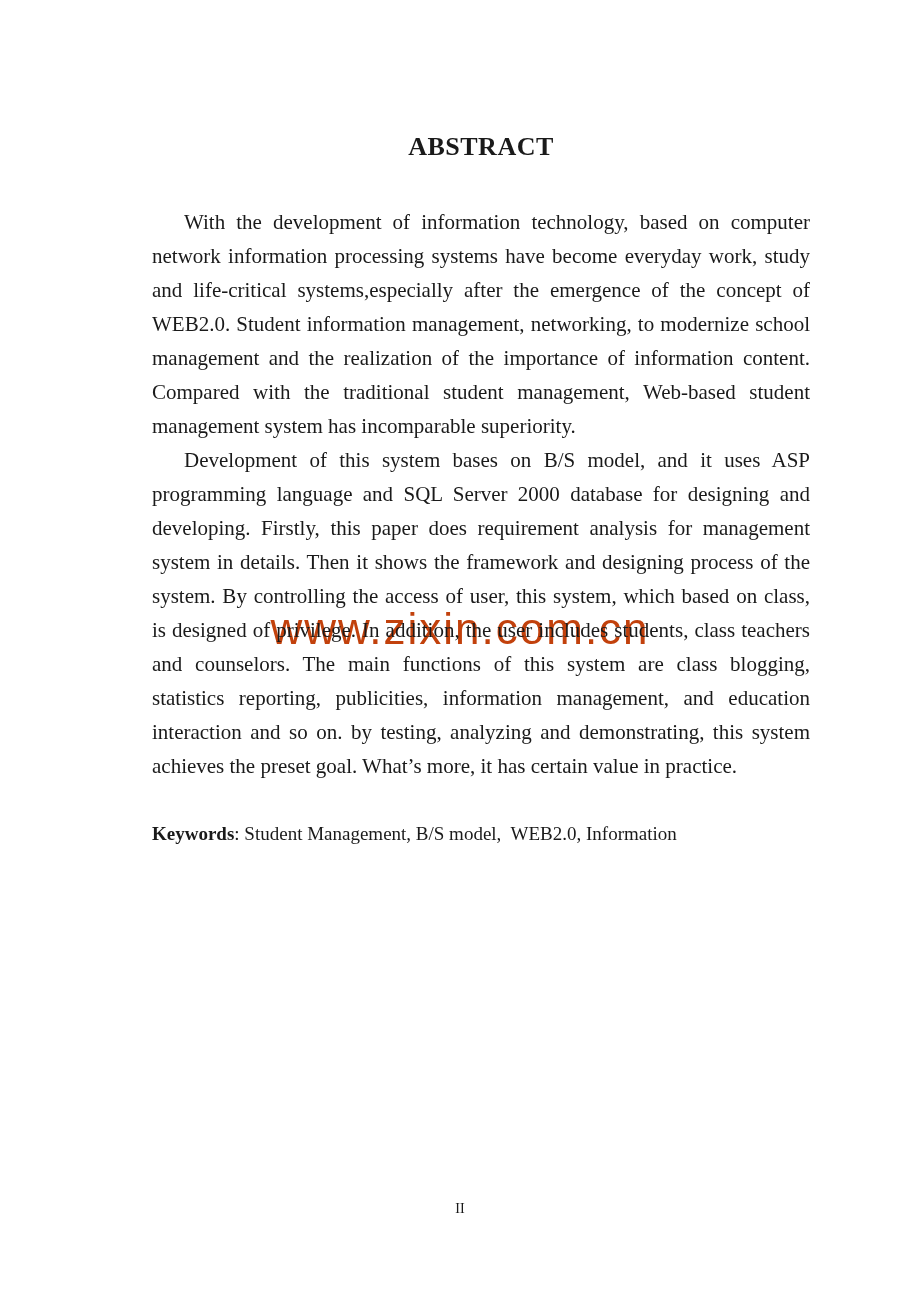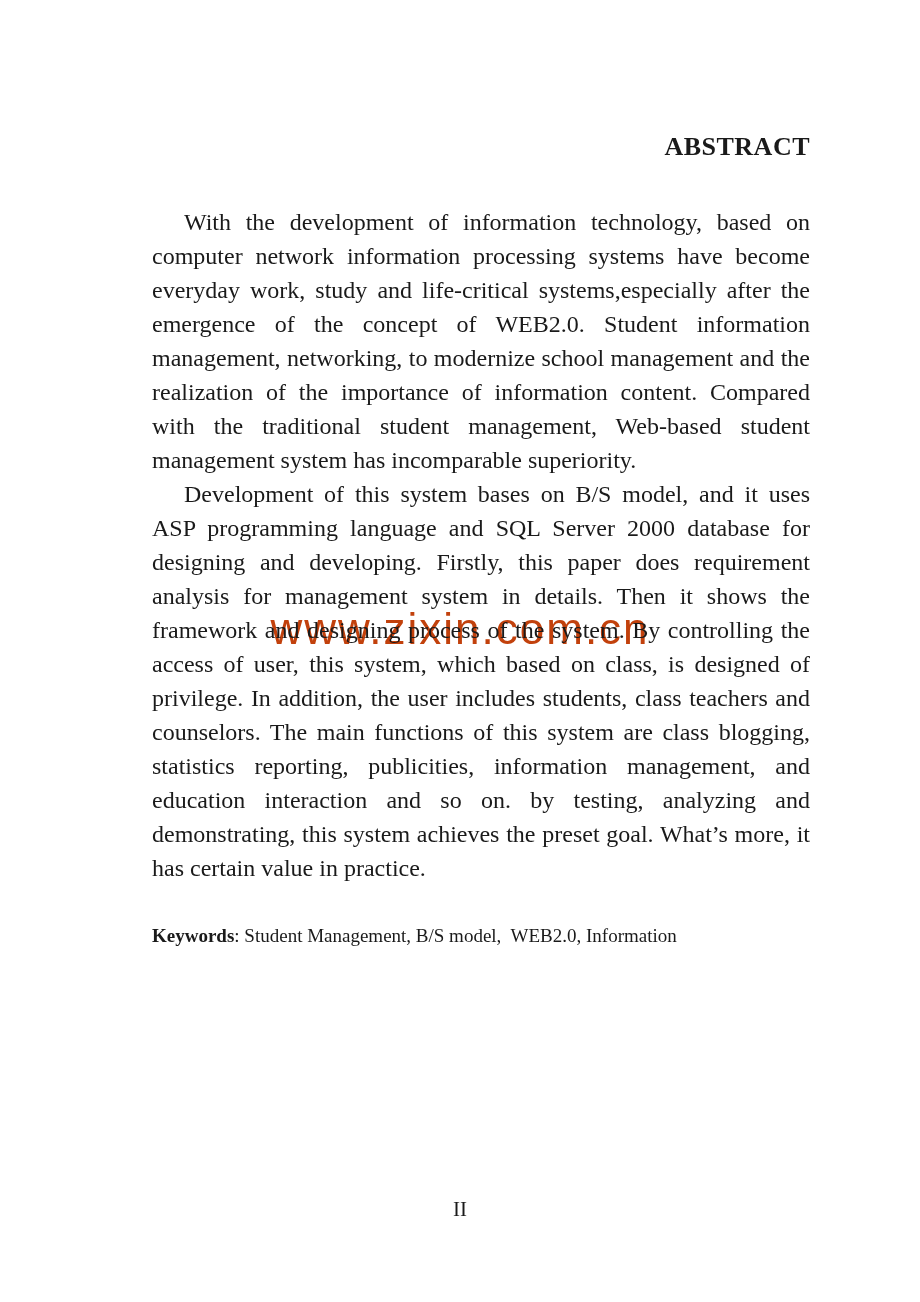--- a/index.html
+++ b/index.html
@@ -41,36 +41,36 @@
     position: absolute;
     left: 152px;
     top: 0;
     width: 658px;
     z-index: 2;
   }
 
   .doc-title {
     margin: 0;
     padding-top: 131px;
-    text-align: right;
+    text-align: center;
     font-size: 26px;
     font-weight: bold;
     letter-spacing: 0.5px;
     line-height: 1.2;
   }
 
   .body-block {
     margin-top: 43px;
   }
 
   .para {
     margin: 0;
     text-align: justify;
     text-justify: inter-word;
-    font-size: 24px;
+    font-size: 21px;
     line-height: 34px;
     text-indent: 32px;
     hyphens: none;
   }
 
   .keywords-line {
     margin: 0;
     margin-top: 34px;
     font-size: 19px;
     line-height: 34px;
@@ -83,21 +83,21 @@
     font-weight: bold;
   }
 
   
   .page-number {
     position: absolute;
     left: 0;
     right: 0;
     top: 1198px;
     text-align: center;
-    font-size: 21px;
+    font-size: 14px;
     line-height: 22px;
     z-index: 2;
   }
 </style>
 </head>
 <body>
 
 <div class="page">
 
   <div class="watermark">www.zixin.com.cn</div>

